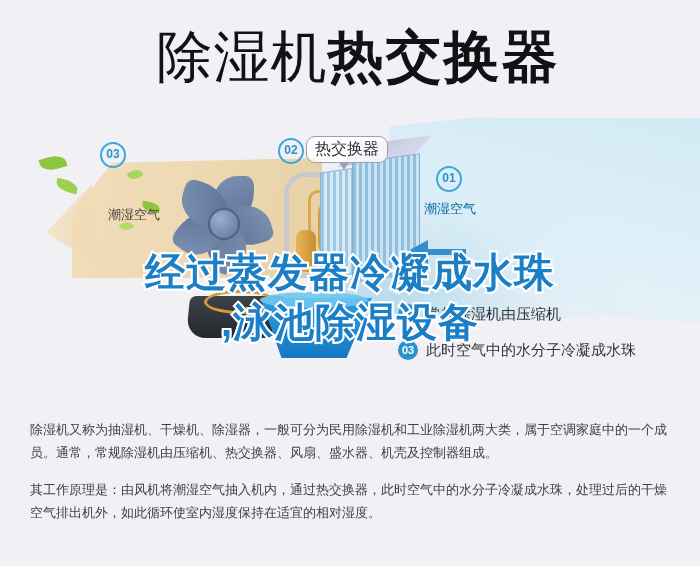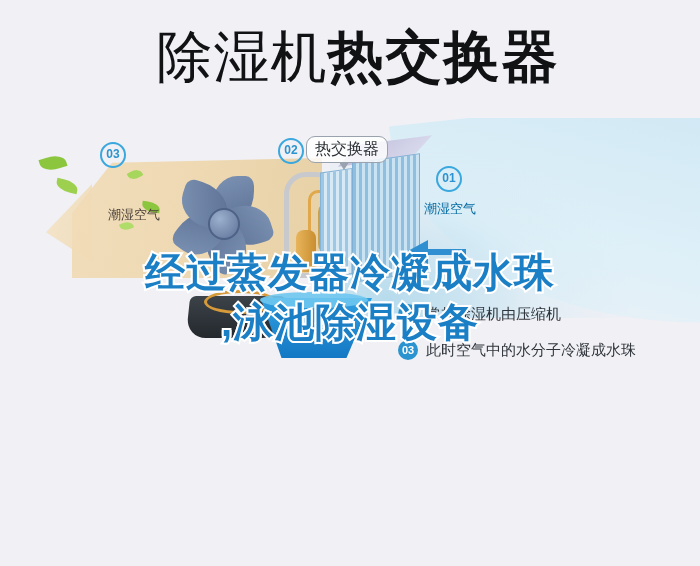--- a/index.html
+++ b/index.html
@@ -290,14 +290,18 @@
       </div>
     </div>
 
   </div>
 
   <div class="overlay">
     <div class="ov-line l1">经过蒸发器冷凝成水珠</div>
     <div class="ov-line l2">,泳池除湿设备</div>
   </div>
 
+  <div class="copy">
+    <p>除湿机又称为抽湿机、干燥机、除湿器，一般可分为民用除湿机和工业除湿机两大类，属于空调家庭中的一个成员。通常，常规除湿机由压缩机、热交换器、风扇、盛水器、机壳及控制器组成。</p>
+    <p>其工作原理是：由风机将潮湿空气抽入机内，通过热交换器，此时空气中的水分子冷凝成水珠，处理过后的干燥空气排出机外，如此循环使室内湿度保持在适宜的相对湿度。</p>
+  </div>
 
 </div>
 
 </body></html>

